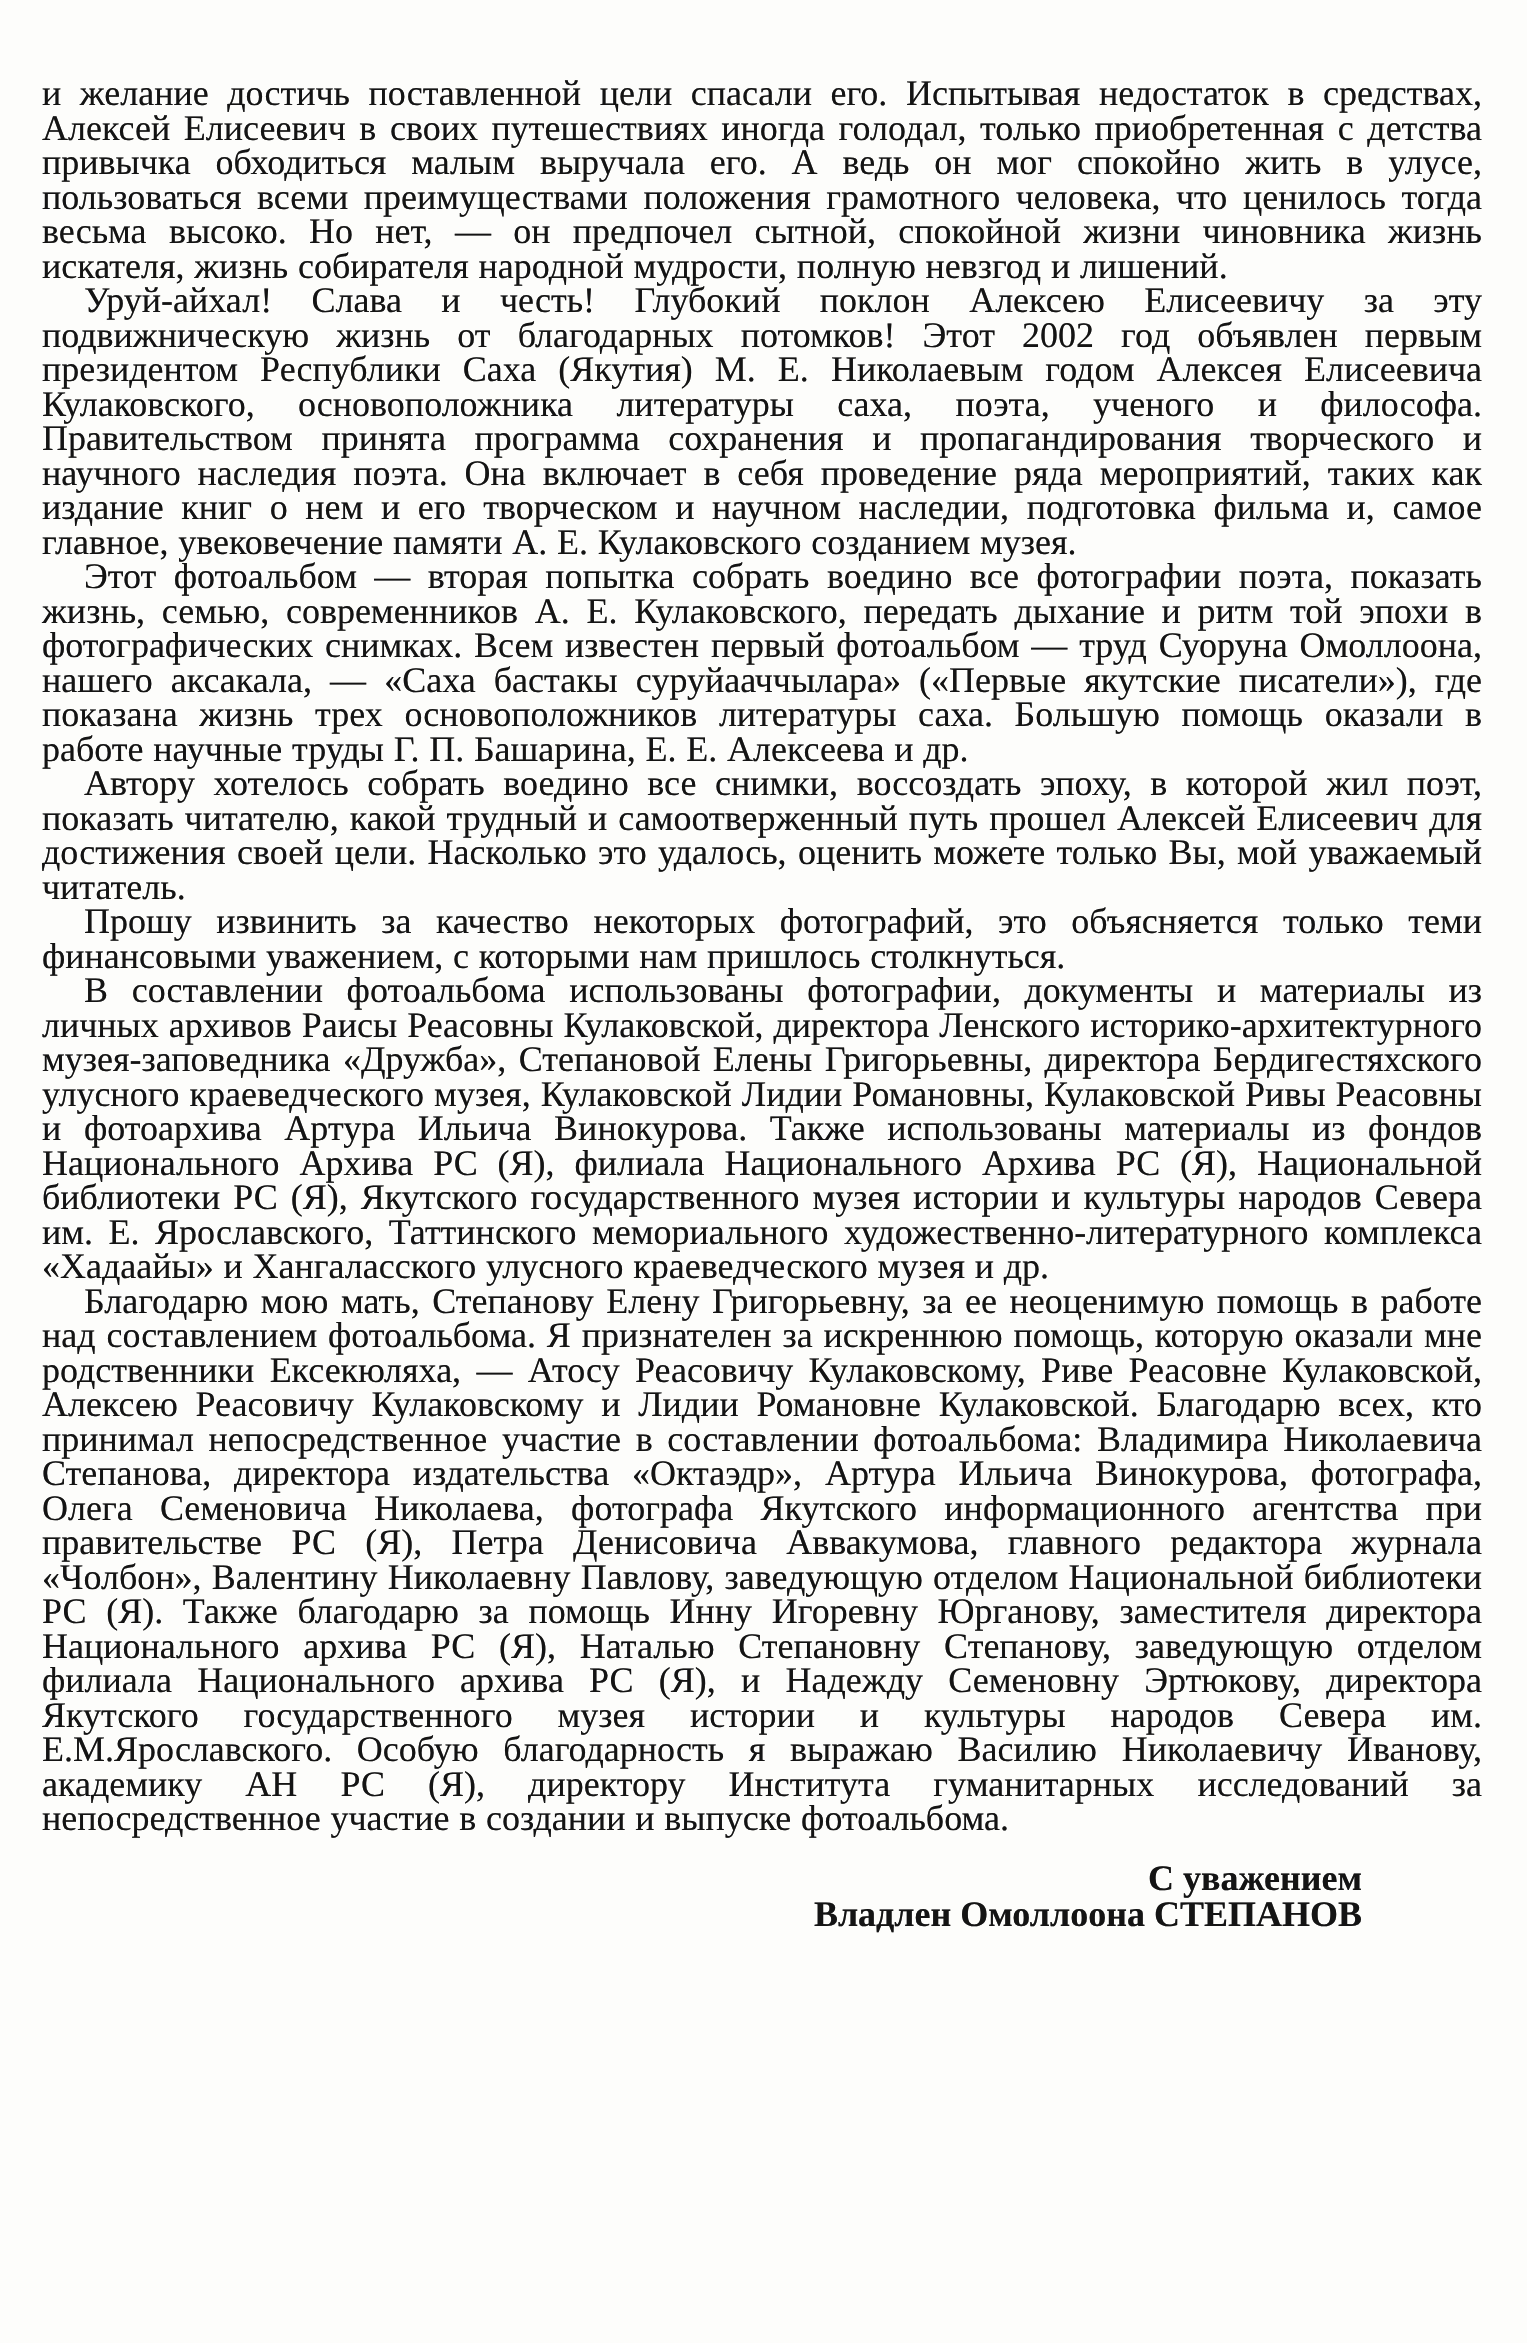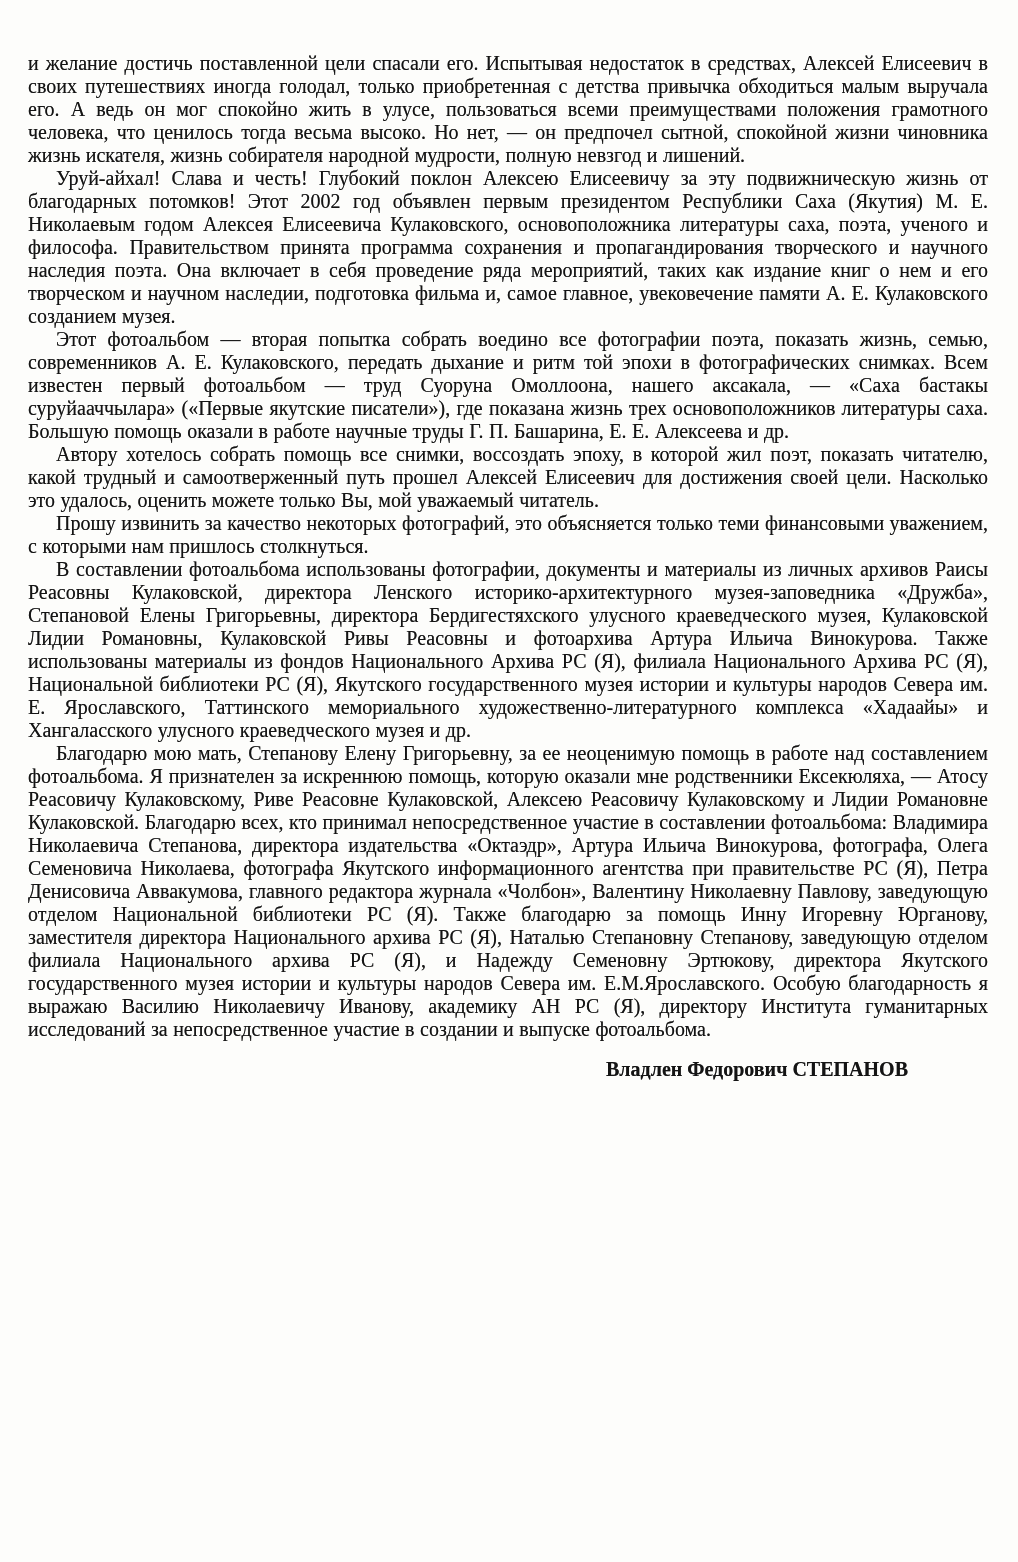--- a/index.html
+++ b/index.html
@@ -8,21 +8,21 @@
     background: #ffffff;
   }
   .page {
     position: relative;
     width: 1018px;
     height: 1562px;
     box-sizing: border-box;
     background: #fdfdfb;
     padding: 52px 30px 0 28px;
     font-family: "Liberation Serif", "DejaVu Serif", serif;
-    font-size: 20px;
+    font-size: 24px;
     line-height: 23px;
     color: #141414;
     overflow: hidden;
     
     text-shadow: 0 0 0.4px rgba(0,0,0,0.55);
   }
   .text-block p {
     margin: 0;
     text-align: justify;
     text-indent: 28px;
@@ -43,22 +43,23 @@
   }
 </style>
 </head>
 <body>
 
 <div class="page">
   <div class="text-block">
     <p class="first">и желание достичь поставленной цели спасали его. Испытывая недостаток в средствах, Алексей Елисеевич в своих путешествиях иногда голодал, только приобретенная с детства привычка обходиться малым выручала его. А ведь он мог спокойно жить в улусе, пользоваться всеми преимуществами положения грамотного человека, что ценилось тогда весьма высоко. Но нет, — он предпочел сытной, спокойной жизни чиновника жизнь искателя, жизнь собирателя народной мудрости, полную невзгод и лишений.</p>
     <p>Уруй-айхал! Слава и честь! Глубокий поклон Алексею Елисеевичу за эту подвижническую жизнь от благодарных потомков! Этот 2002 год объявлен первым президентом Республики Саха (Якутия) М. Е. Николаевым годом Алексея Елисеевича Кулаковского, основоположника литературы саха, поэта, ученого и философа. Правительством принята программа сохранения и пропагандирования творческого и научного наследия поэта. Она включает в себя проведение ряда мероприятий, таких как издание книг о нем и его творческом и научном наследии, подготовка фильма и, самое главное, увековечение памяти А. Е. Кулаковского созданием музея.</p>
     <p>Этот фотоальбом — вторая попытка собрать воедино все фотографии поэта, показать жизнь, семью, современников А. Е. Кулаковского, передать дыхание и ритм той эпохи в фотографических снимках. Всем известен первый фотоальбом — труд Суоруна Омоллоона, нашего аксакала, — «Саха бастакы суруйааччылара» («Первые якутские писатели»), где показана жизнь трех основоположников литературы саха. Большую помощь оказали в работе научные труды Г. П. Башарина, Е. Е. Алексеева и др.</p>
-    <p>Автору хотелось собрать помощь все снимки, воссоздать эпоху, в которой жил поэт, показать читателю, какой трудный и самоотверженный путь прошел Алексей Елисеевич для достижения своей цели. Насколько это удалось, оценить можете только Вы, мой уважаемый читатель.</p>
+    <p>Автору хотелось собрать воедино все снимки, воссоздать эпоху, в которой жил поэт, показать читателю, какой трудный и самоотверженный путь прошел Алексей Елисеевич для достижения своей цели. Насколько это удалось, оценить можете только Вы, мой уважаемый читатель.</p>
     <p>Прошу извинить за качество некоторых фотографий, это объясняется только теми финансовыми уважением, с которыми нам пришлось столкнуться.</p>
     <p>В составлении фотоальбома использованы фотографии, документы и материалы из личных архивов Раисы Реасовны Кулаковской, директора Ленского историко-архитектурного музея-заповедника «Дружба», Степановой Елены Григорьевны, директора Бердигестяхского улусного краеведческого музея, Кулаковской Лидии Романовны, Кулаковской Ривы Реасовны и фотоархива Артура Ильича Винокурова. Также использованы материалы из фондов Национального Архива РС (Я), филиала Национального Архива РС (Я), Национальной библиотеки РС (Я), Якутского государственного музея истории и культуры народов Севера им. Е. Ярославского, Таттинского мемориального художественно-литературного комплекса «Хадаайы» и Хангаласского улусного краеведческого музея и др.</p>
     <p>Благодарю мою мать, Степанову Елену Григорьевну, за ее неоценимую помощь в работе над составлением фотоальбома. Я признателен за искреннюю помощь, которую оказали мне родственники Ексекюляха, — Атосу Реасовичу Кулаковскому, Риве Реасовне Кулаковской, Алексею Реасовичу Кулаковскому и Лидии Романовне Кулаковской. Благодарю всех, кто принимал непосредственное участие в составлении фотоальбома: Владимира Николаевича Степанова, директора издательства «Октаэдр», Артура Ильича Винокурова, фотографа, Олега Семеновича Николаева, фотографа Якутского информационного агентства при правительстве РС (Я), Петра Денисовича Аввакумова, главного редактора журнала «Чолбон», Валентину Николаевну Павлову, заведующую отделом Национальной библиотеки РС (Я). Также благодарю за помощь Инну Игоревну Юрганову, заместителя директора Национального архива РС (Я), Наталью Степановну Степанову, заведующую отделом филиала Национального архива РС (Я), и Надежду Семеновну Эртюкову, директора Якутского государственного музея истории и культуры народов Севера им. Е.М.Ярославского. Особую благодарность я выражаю Василию Николаевичу Иванову, академику АН РС (Я), директору Института гуманитарных исследований за непосредственное участие в создании и выпуске фотоальбома.</p>
   </div>
 
   <div class="signature">
-    <div>Владлен Федорович СТЕПАНОВ</div>
+    <div>С уважением</div>
+    <div>Владлен Омоллоона СТЕПАНОВ</div>
   </div>
 </div>
 
 </body></html>

